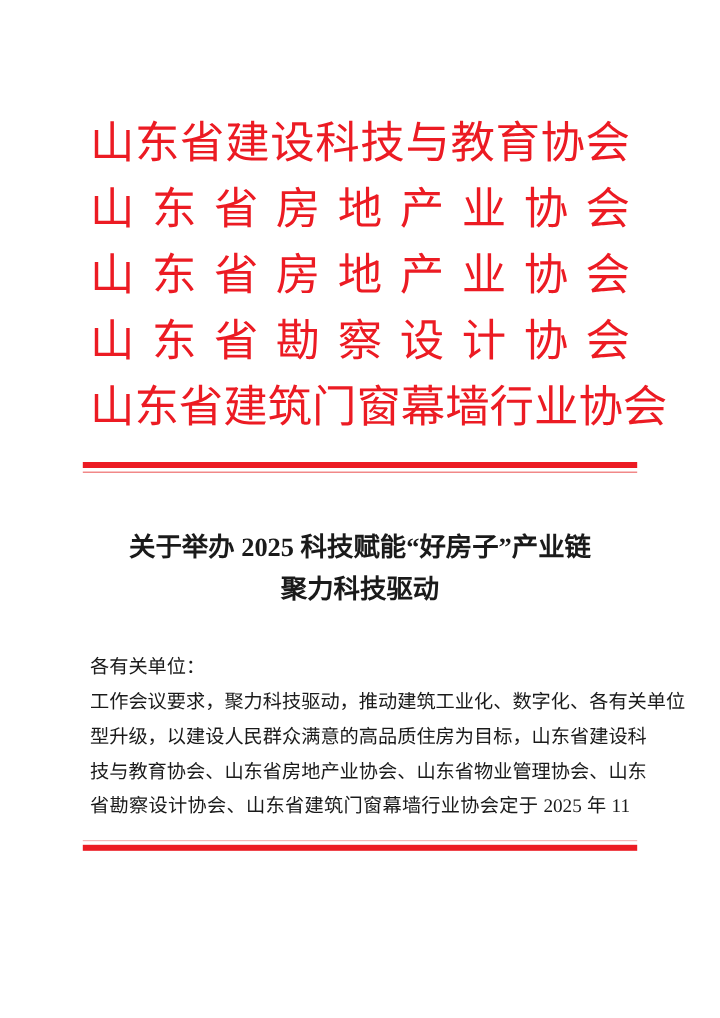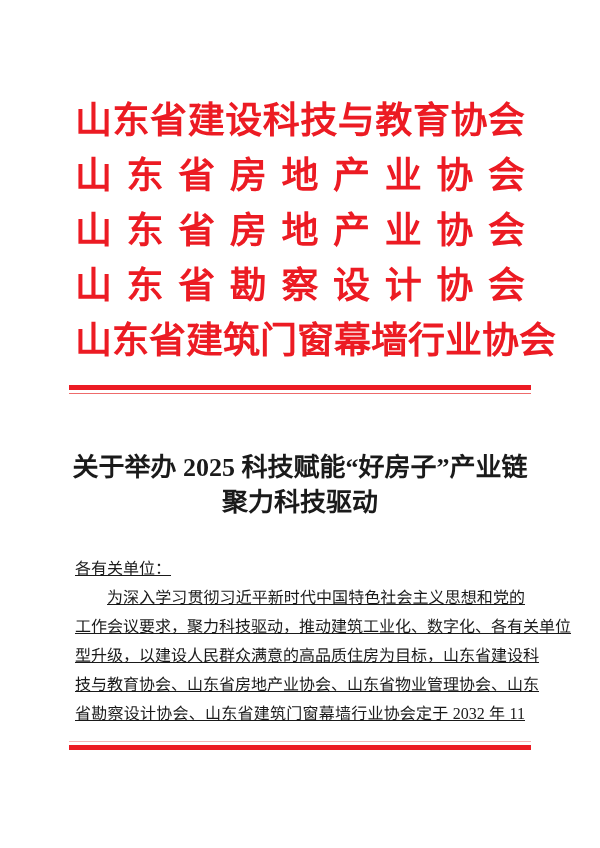--- a/index.html
+++ b/index.html
@@ -23,56 +23,55 @@
   }
   
   .letterhead {
     padding-top: 93px;
     width: 450px;
     margin: 0 auto;
   }
   .assoc-line {
     font-size: 37px;
     line-height: 55px;
-    font-weight: bold;
+    font-weight: normal;
     color: var(--header-red);
     text-align: justify;
     text-align-last: justify;
     white-space: nowrap;
     letter-spacing: 0;
   }
   
   .rule { width: 462px; margin-left: auto; margin-right: auto; }
   .rule-top { margin-top: 17px; }
   .rule-bottom { margin-top: 13px; }
   .rule .thick { height: 5px; background: var(--rule-red); }
   .rule-top .thin { height: 1px; background: var(--rule-thin-top); margin-top: 3px; }
   .rule-bottom .thin { height: 1px; background: var(--rule-thin-bottom); margin-bottom: 3px; }
   
   .notice-title {
-    margin-top: 56px;
+    margin-top: 44px;
     text-align: center;
     color: var(--text-black);
     font-weight: bold;
-    font-size: 26px;
+    font-size: 22px;
     line-height: 35px;
   }
   
   .body-block {
     width: 450px;
     margin: 34px auto 0;
     color: var(--text-black);
     font-size: 16px;
     line-height: 29px;
   }
   .body-line {
     text-align: justify;
     text-align-last: justify;
     white-space: nowrap;
-    text-decoration: underline;
   }
   .body-line.salutation {
     text-align: left;
     text-align-last: left;
   }
   .body-line.indented { text-indent: 2em; }
 </style>
 </head>
 <body>
 
@@ -91,25 +90,24 @@
     <div class="thin"></div>
   </div>
 
   <div class="notice-title">
     <div>关于举办 2025 科技赋能“好房子”产业链</div>
     <div>聚力科技驱动</div>
   </div>
 
   <div class="body-block">
     <div class="body-line salutation">各有关单位：</div>
-    <div class="body-line indented">为深入学习贯彻习近平新时代中国特色社会主义思想和党的</div>
     <div class="body-line">工作会议要求，聚力科技驱动，推动建筑工业化、数字化、各有关单位</div>
     <div class="body-line">型升级，以建设人民群众满意的高品质住房为目标，山东省建设科</div>
     <div class="body-line">技与教育协会、山东省房地产业协会、山东省物业管理协会、山东</div>
-    <div class="body-line">省勘察设计协会、山东省建筑门窗幕墙行业协会定于 2032 年 11</div>
+    <div class="body-line">省勘察设计协会、山东省建筑门窗幕墙行业协会定于 2025 年 11</div>
   </div>
 
   <div class="rule rule-bottom">
     <div class="thin"></div>
     <div class="thick"></div>
   </div>
 
 </div>
 
 </body></html>

